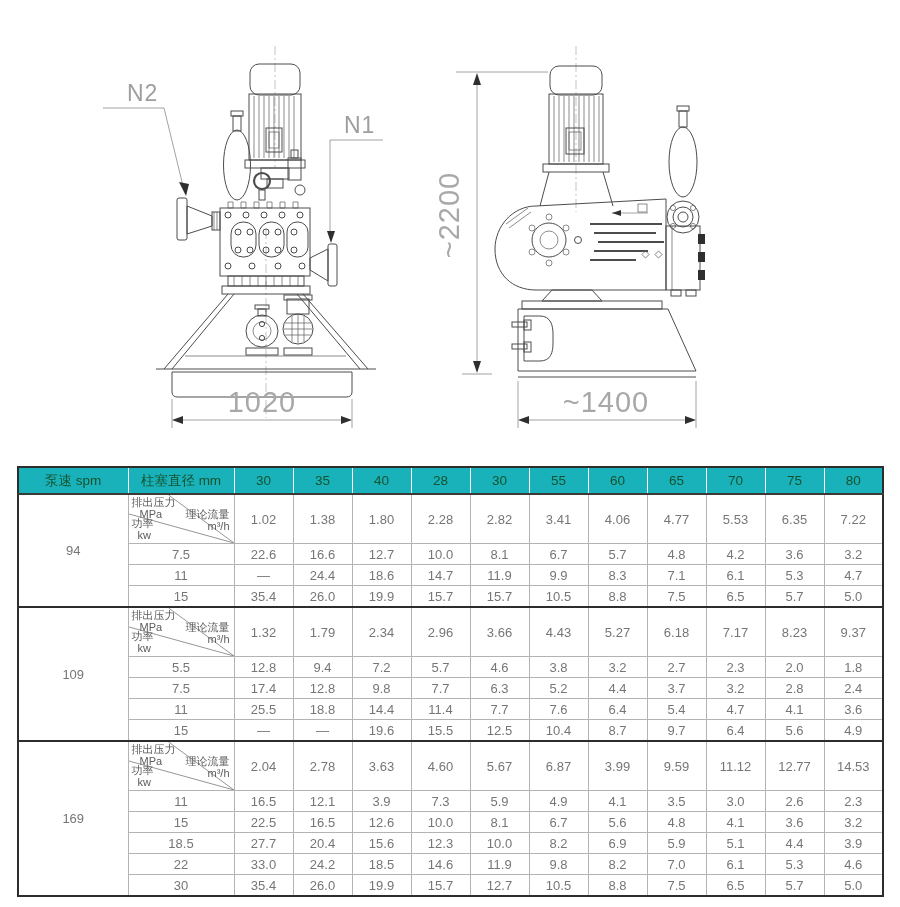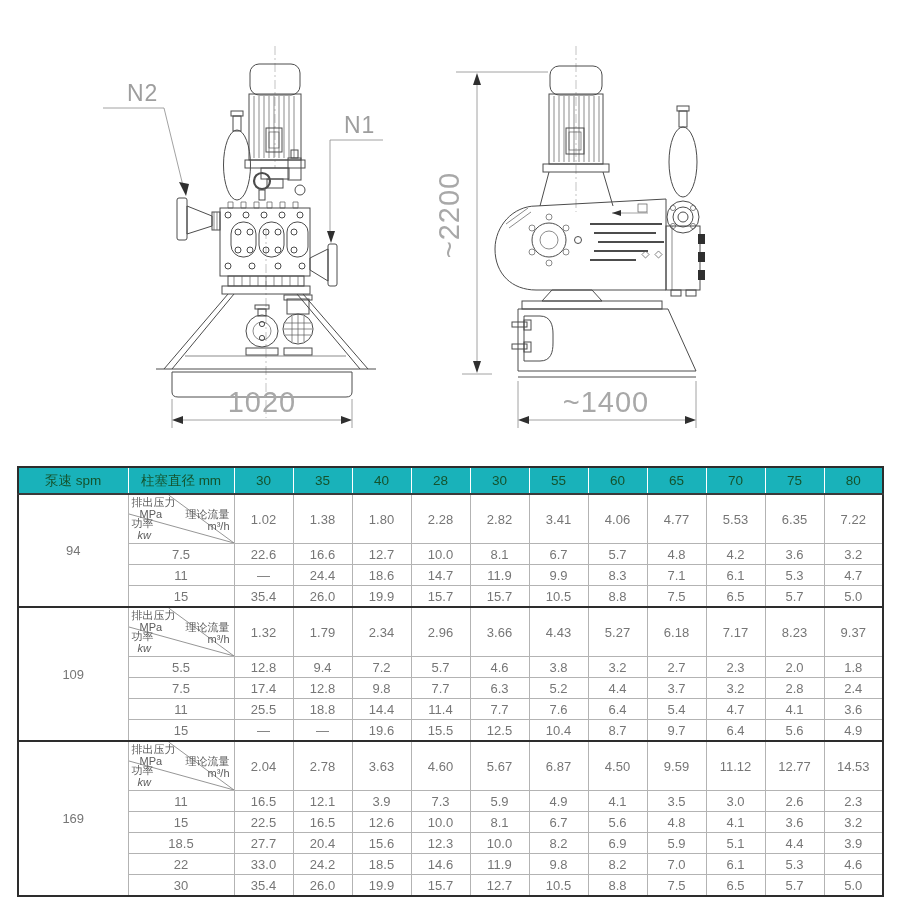--- a/index.html
+++ b/index.html
@@ -32,21 +32,21 @@
   tr.flow-row td{height:48px;}
   tr.block-start td{border-top:2px solid #2d2d2d;}
   td.diag{position:relative;padding:0;}
   .diag-wrap{position:absolute;inset:0;}
   .diag-wrap svg{position:absolute;inset:0;width:100%;height:100%;}
   .dlabel{position:absolute;font-size:11px;line-height:1.08;color:#5c5c5c;white-space:nowrap;}
   .dl-press{top:2px;left:3px;text-align:left;}
   .dl-press .unit{margin-left:0;padding-left:8px;}
   .dl-flow{top:14px;right:4px;text-align:right;margin-left:48px;}
   .dl-power{bottom:1px;left:3px;text-align:left;}
-  .dl-power .unit{margin-left:6px;font-style:italic;}
+  .dl-power .unit{margin-left:6px;}
 </style>
 </head>
 <body>
 
 <div class="page">
 
   <div class="drawing-wrap">
     <svg width="900" height="460" viewBox="0 0 900 460">
 
       <g>
@@ -439,21 +439,21 @@
                   <div class="unit">kw</div>
                 </div>
               </div>
             </td>
             <td>2.04</td>
             <td>2.78</td>
             <td>3.63</td>
             <td>4.60</td>
             <td>5.67</td>
             <td>6.87</td>
-            <td>4.50</td>
+            <td>3.99</td>
             <td>9.59</td>
             <td>11.12</td>
             <td>12.77</td>
             <td>14.53</td>
           </tr>
           <tr>
             <td>11</td>
             <td>16.5</td>
             <td>12.1</td>
             <td>3.9</td>

